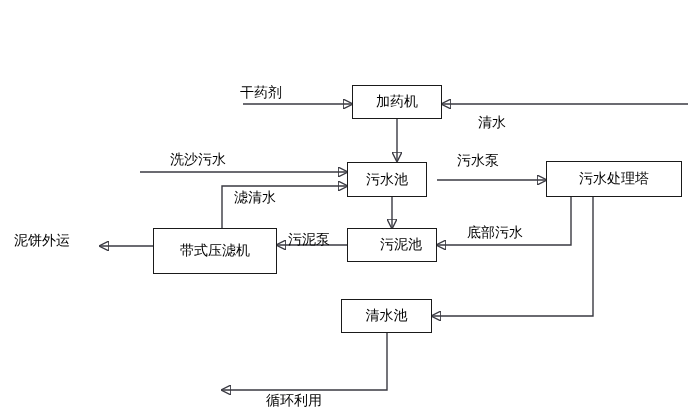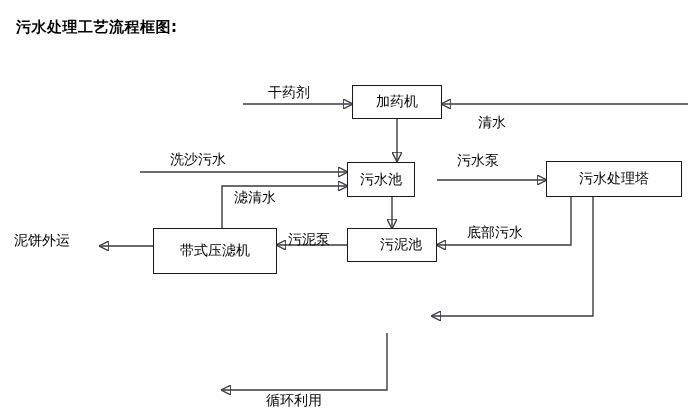--- a/index.html
+++ b/index.html
@@ -60,21 +60,20 @@
     stroke: #3a3a42;
     stroke-width: 1.4;
     fill: none;
   }
 </style>
 </head>
 <body>
 
 <div id="canvas">
 
-  <div id="title">污水处理工艺流程框图:</div>
 
   <svg id="wires" viewBox="0 0 700 420">
     <defs>
       <marker id="arrow" viewBox="0 0 10 10" refX="9" refY="5" markerWidth="7" markerHeight="7" orient="auto-start-reverse">
         <path d="M 0 0 L 10 5 L 0 10 z" fill="#3a3a42" stroke="none"></path>
       </marker>
     </defs>
 
     <line x1="243" y1="104" x2="352" y2="104" marker-end="url(#arrow)"></line>
 
@@ -98,38 +97,41 @@
 
     <path d="M 593 197 L 593 316 L 432 316" marker-end="url(#arrow)"></path>
 
     <path d="M 387 333 L 387 390 L 222 390" marker-end="url(#arrow)"></path>
   </svg>
 
   <div class="node" style="left:352px; top:85px; width:90px; height:34px;">
     <span>加药机</span>
   </div>
 
-  <div class="node" style="left:347px; top:162px; width:68px; height:35px;">
+  <div class="node" style="left:347px; top:162px; width:80px; height:35px;">
     <span>污水池</span>
   </div>
 
   <div class="node" style="left:546px; top:161px; width:136px; height:36px;">
     <span>污水处理塔</span>
   </div>
 
   <div class="node" style="left:153px; top:228px; width:124px; height:46px;">
     <span>带式压滤机</span>
   </div>
 
   <div class="node" style="left:347px; top:228px; width:90px; height:34px;padding-left:18px;">
     <span>污泥池</span>
   </div>
 
+  <div class="node" style="left:341px; top:299px; width:91px; height:34px;">
+    <span>清水池</span>
+  </div>
 
-  <div class="edge-label" style="left:268px; top:84px;">干药剂</div>
+  <div class="edge-label" style="left:240px; top:84px;">干药剂</div>
 
   <div class="edge-label" style="left:478px; top:84px;margin-top:30px;">清水</div>
 
   <div class="edge-label" style="left:170px; top:151px;">洗沙污水</div>
 
   <div class="edge-label" style="left:234px; top:189px;">滤清水</div>
 
   <div class="edge-label" style="left:457px; top:152px;">污水泵</div>
 
   <div class="edge-label" style="left:14px; top:232px;">泥饼外运</div>

